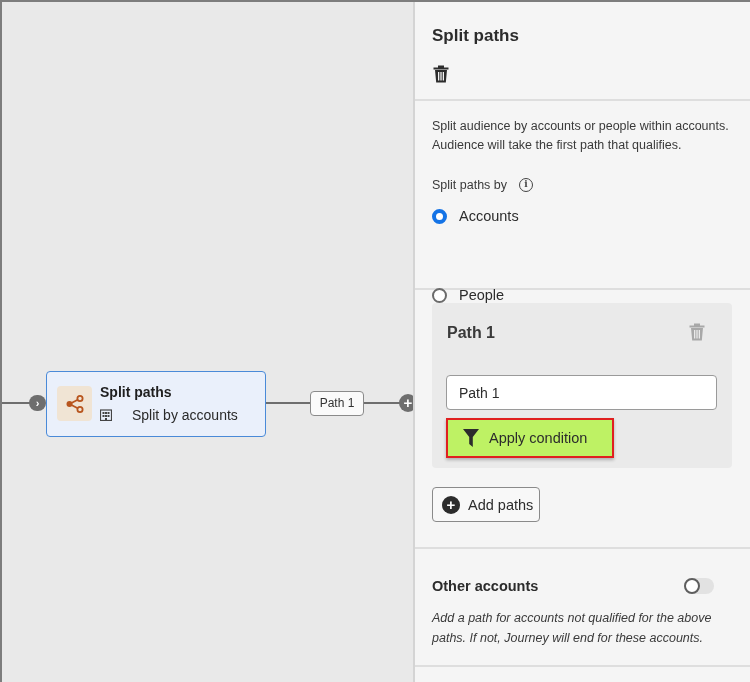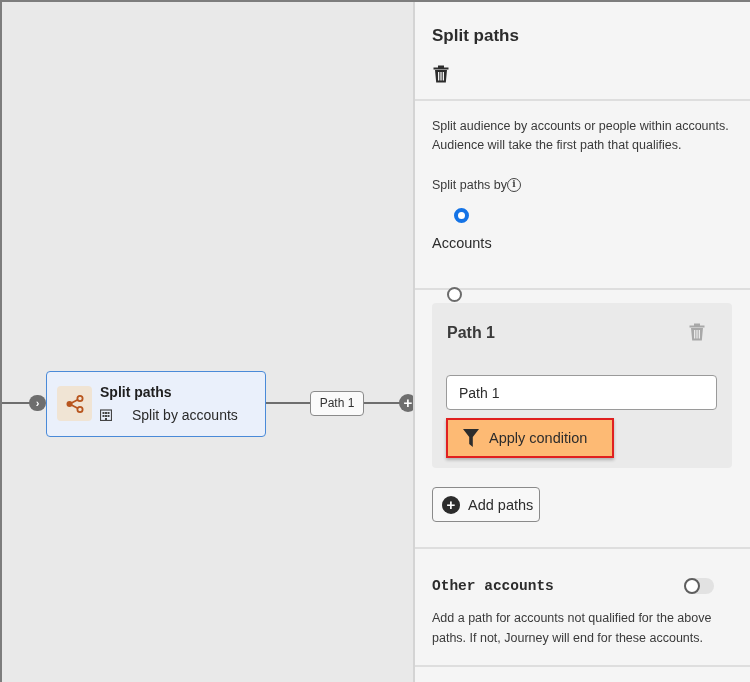--- a/index.html
+++ b/index.html
@@ -25,41 +25,41 @@
   .section { position: absolute; left: 0; width: 335px; border-bottom: 2px solid #dedede; }
   .sec-head { top: 0; height: 99px; }
   .sec-settings { top: 99px; height: 189px; }
   .sec-paths { top: 288px; height: 259px; }
   .sec-other { top: 547px; height: 118px; }
 
   .panel-title { position: absolute; left: 17px; top: 24px; font-size: 17px; font-weight: bold; color: #2c2c2c; }
   .head-trash { position: absolute; left: 18px; top: 63px; }
 
   .desc { position: absolute; left: 17px; top: 16px; width: 300px; font-size: 12.5px; line-height: 19px; color: #3a3a3a; }
-  .split-by { position: absolute; left: 17px; top: 77px; font-size: 12.5px; color: #3a3a3a; display: flex; align-items: center; gap: 0; }
+  .split-by { position: absolute; left: 17px; top: 77px; font-size: 12.5px; color: #3a3a3a; display: flex; align-items: center; gap: 12px; }
   .info-icon { width: 14px; height: 14px; border: 1.4px solid #444; border-radius: 50%; font-size: 9px; font-weight: bold; text-align: center; line-height: 11px; color: #444; font-family: "DejaVu Serif", serif; }
-  .radio-row { position: absolute; left: 17px; display: flex; align-items: center; gap: 12px; font-size: 14.5px; color: #2c2c2c; flex-direction: column; }
+  .radio-row { position: absolute; left: 17px; display: flex; align-items: center; gap: 12px; font-size: 14.5px; color: #2c2c2c; }
   .radio { width: 15px; height: 15px; border-radius: 50%; border: 2px solid #6b6b6b; background: #fff; position: relative; }
   .radio.checked { border: 4.5px solid #1473e6; background: #fff; }
   .r1 { top: 107px; }
   .r2 { top: 142px; margin-top: 44px; }
 
   .path-card { position: absolute; left: 17px; top: 13px; width: 300px; height: 165px; background: #eaeaea; border-radius: 4px; }
   .path-title { position: absolute; left: 15px; top: 21px; font-size: 16px; font-weight: bold; color: #3a3a3a; }
   .path-trash { position: absolute; left: 257px; top: 20px; }
   .label-lbl { position: absolute; left: 15px; top: 50px; font-size: 12px; color: #3a3a3a; margin-top: 40px; }
   .label-input { position: absolute; left: 14px; top: 72px; width: 271px; height: 35px; background: #fff; border: 1px solid #9a9a9a; border-radius: 4px; padding-left: 12px; font-size: 14px; color: #2c2c2c; font-family: "Liberation Sans", sans-serif; outline: none; }
-  .apply-btn { position: absolute; left: 14px; top: 115px; width: 168px; height: 40px; border: 2px solid #e02020; background: #fdba74; box-shadow: 0 2px 3px rgba(0,0,0,0.25); display: flex; align-items: center; gap: 10px; padding-left: 15px; font-size: 14.5px; color: #2c2c2c; cursor: pointer; }
+  .apply-btn { position: absolute; left: 14px; top: 115px; width: 168px; height: 40px; border: 2px solid #e02020; background: #bef264; box-shadow: 0 2px 3px rgba(0,0,0,0.25); display: flex; align-items: center; gap: 10px; padding-left: 15px; font-size: 14.5px; color: #2c2c2c; cursor: pointer; }
   .add-path-btn { position: absolute; left: 17px; top: 197px; width: 108px; height: 35px; border: 1px solid #8a8a8a; border-radius: 4px; background: #f8f8f8; display: flex; align-items: center; gap: 8px; padding-left: 9px; font-size: 14.5px; color: #2c2c2c; cursor: pointer; }
   .plus-circle { width: 18px; height: 18px; border-radius: 50%; background: #2c2c2c; color: #fff; font-size: 15px; font-weight: bold; text-align: center; line-height: 18px; }
 
-  .other-title { position: absolute; left: 17px; top: 29px; font-size: 14.5px; font-weight: bold; color: #2c2c2c; font-family: Liberation Mono, monospace; }
+  .other-title { position: absolute; left: 17px; top: 29px; font-size: 14.5px; font-weight: bold; color: #2c2c2c; }
   .toggle { position: absolute; left: 269px; top: 29px; width: 30px; height: 16px; background: #e2e2e2; border-radius: 8px; cursor: pointer; }
   .toggle-knob { position: absolute; left: 0; top: 0; width: 16px; height: 16px; border-radius: 50%; border: 2px solid #5e5e5e; background: #fff; }
-  .other-desc { position: absolute; left: 17px; top: 59px; width: 300px; font-size: 12.5px; line-height: 20px; color: #3a3a3a; }
+  .other-desc { position: absolute; left: 17px; top: 59px; width: 300px; font-size: 12.5px; line-height: 20px; color: #3a3a3a; font-style: italic; }
 </style>
 </head>
 <body>
 
 <div class="frame"></div>
 
 <div class="canvas">
   <div class="edge edge-in"></div>
   <div class="edge edge-out"></div>
   <div class="in-port">›</div>

